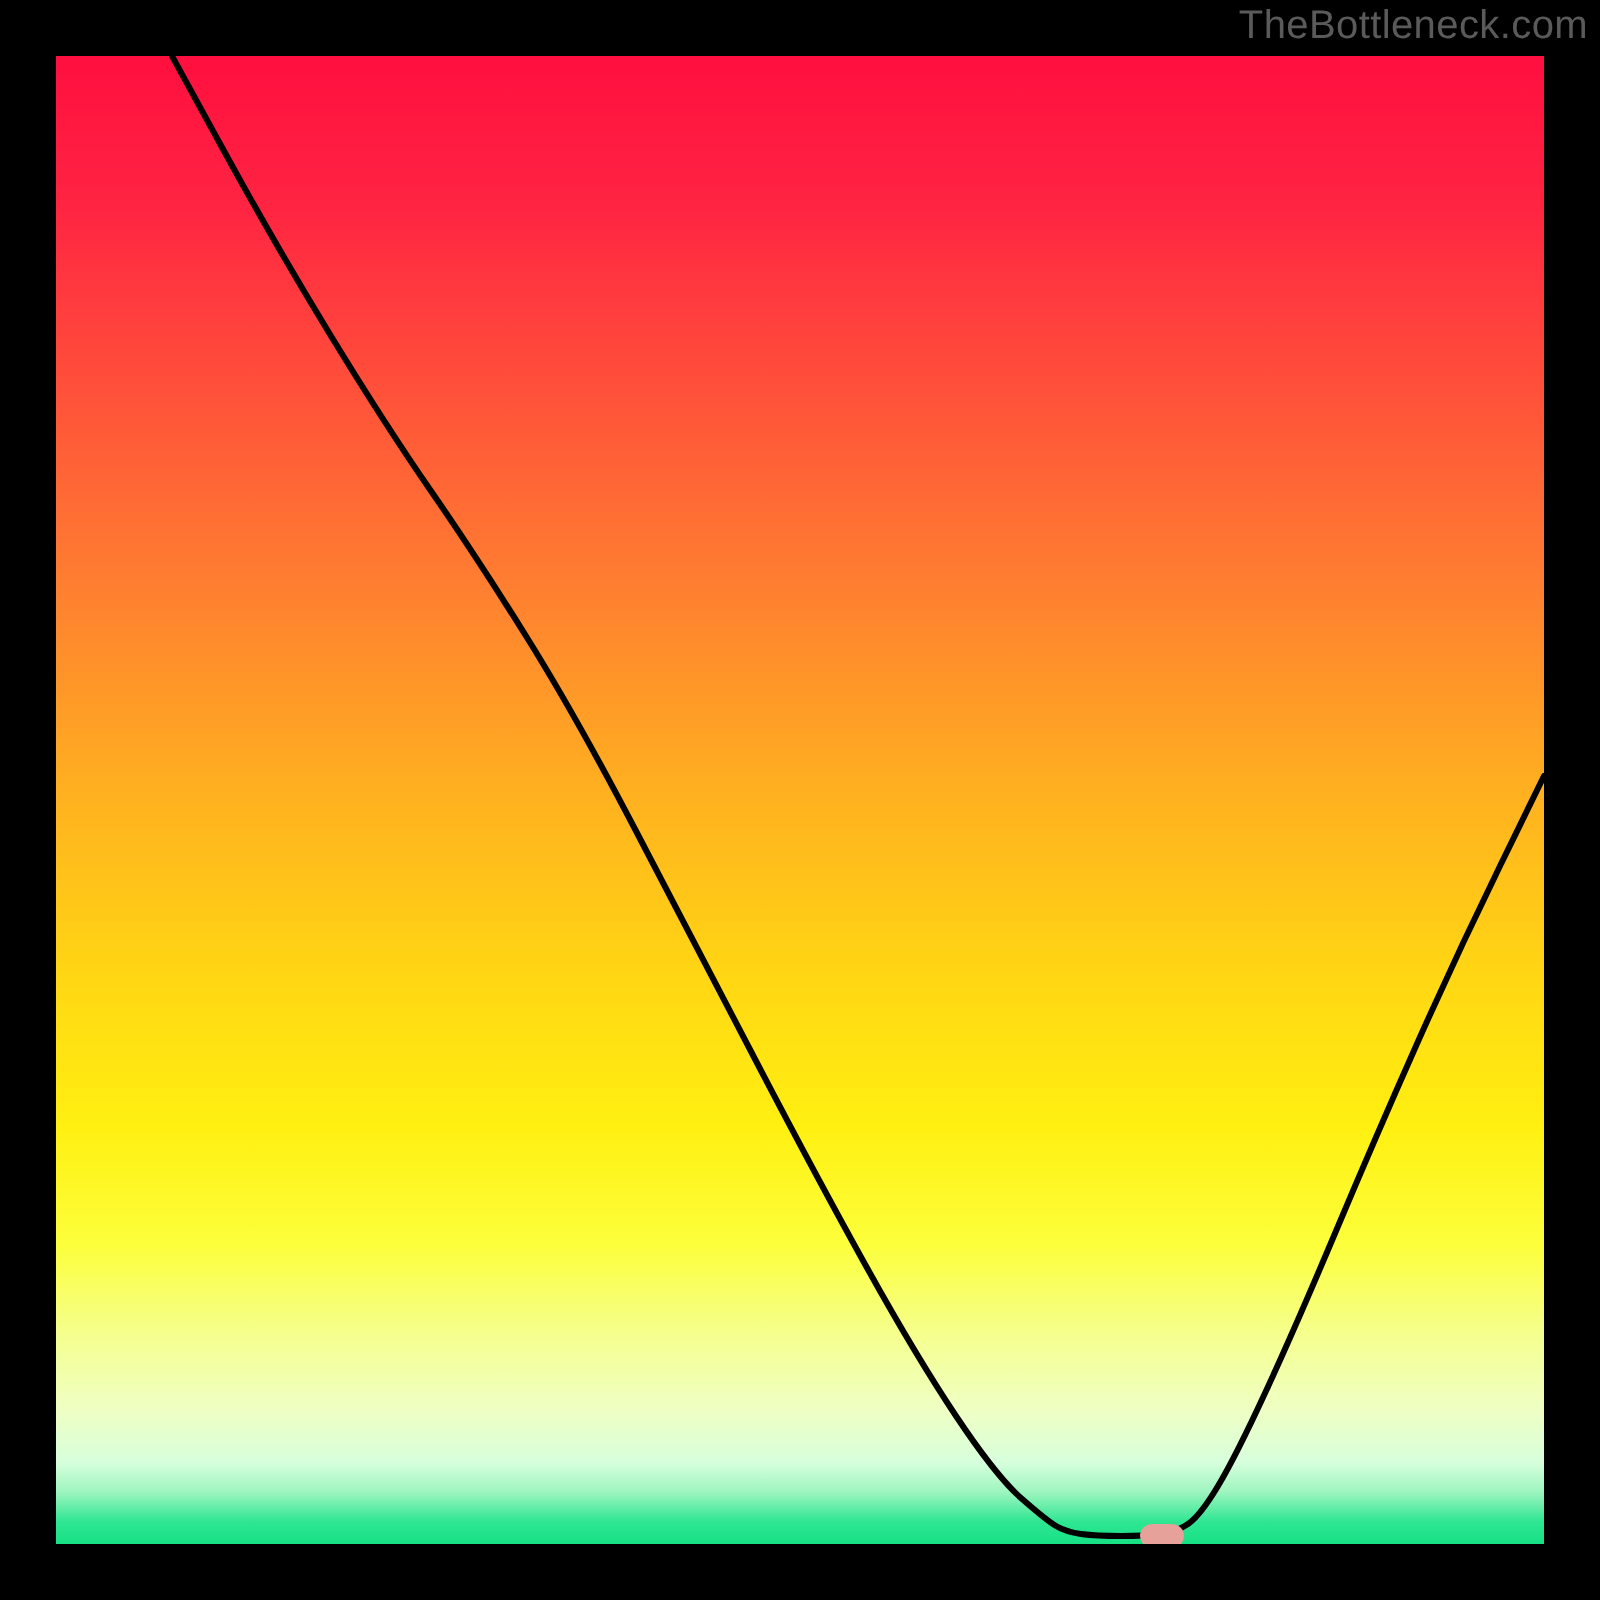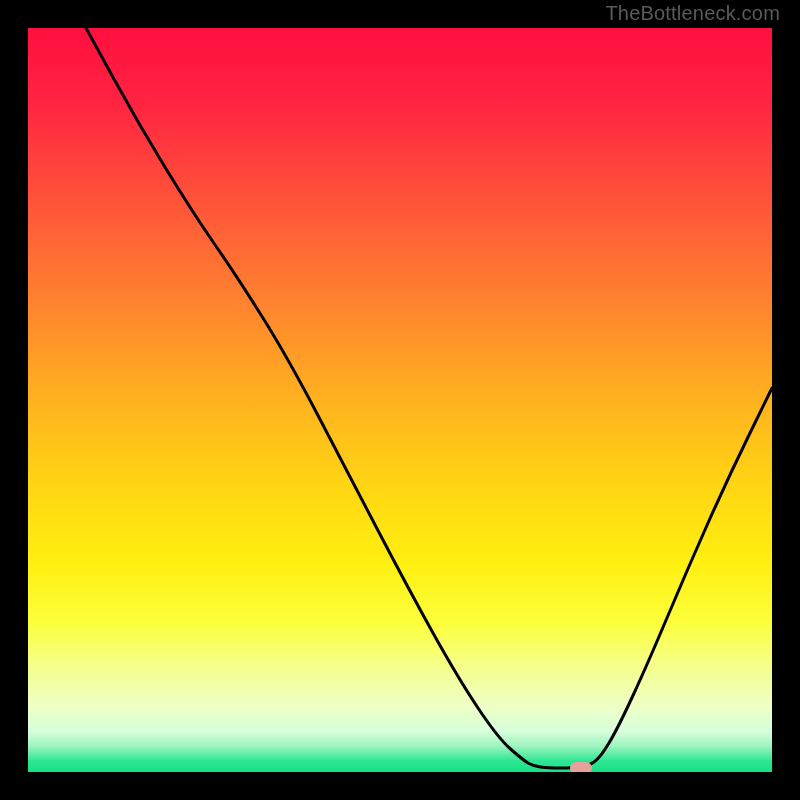--- a/index.html
+++ b/index.html
@@ -12,21 +12,21 @@
   }
   .frame {
     position: relative;
     width: 800px;
     height: 800px;
     background: #000;
   }
   .watermark {
     position: absolute;
     top: 2px;
-    right: 20px;
+    right: 6px;
     color: #5a5a5a;
     font-size: 20px;
     font-weight: 500;
     letter-spacing: 0.2px;
     z-index: 20;
   }
   .plot-area {
     position: absolute;
     left: 28px;
     top: 28px;

